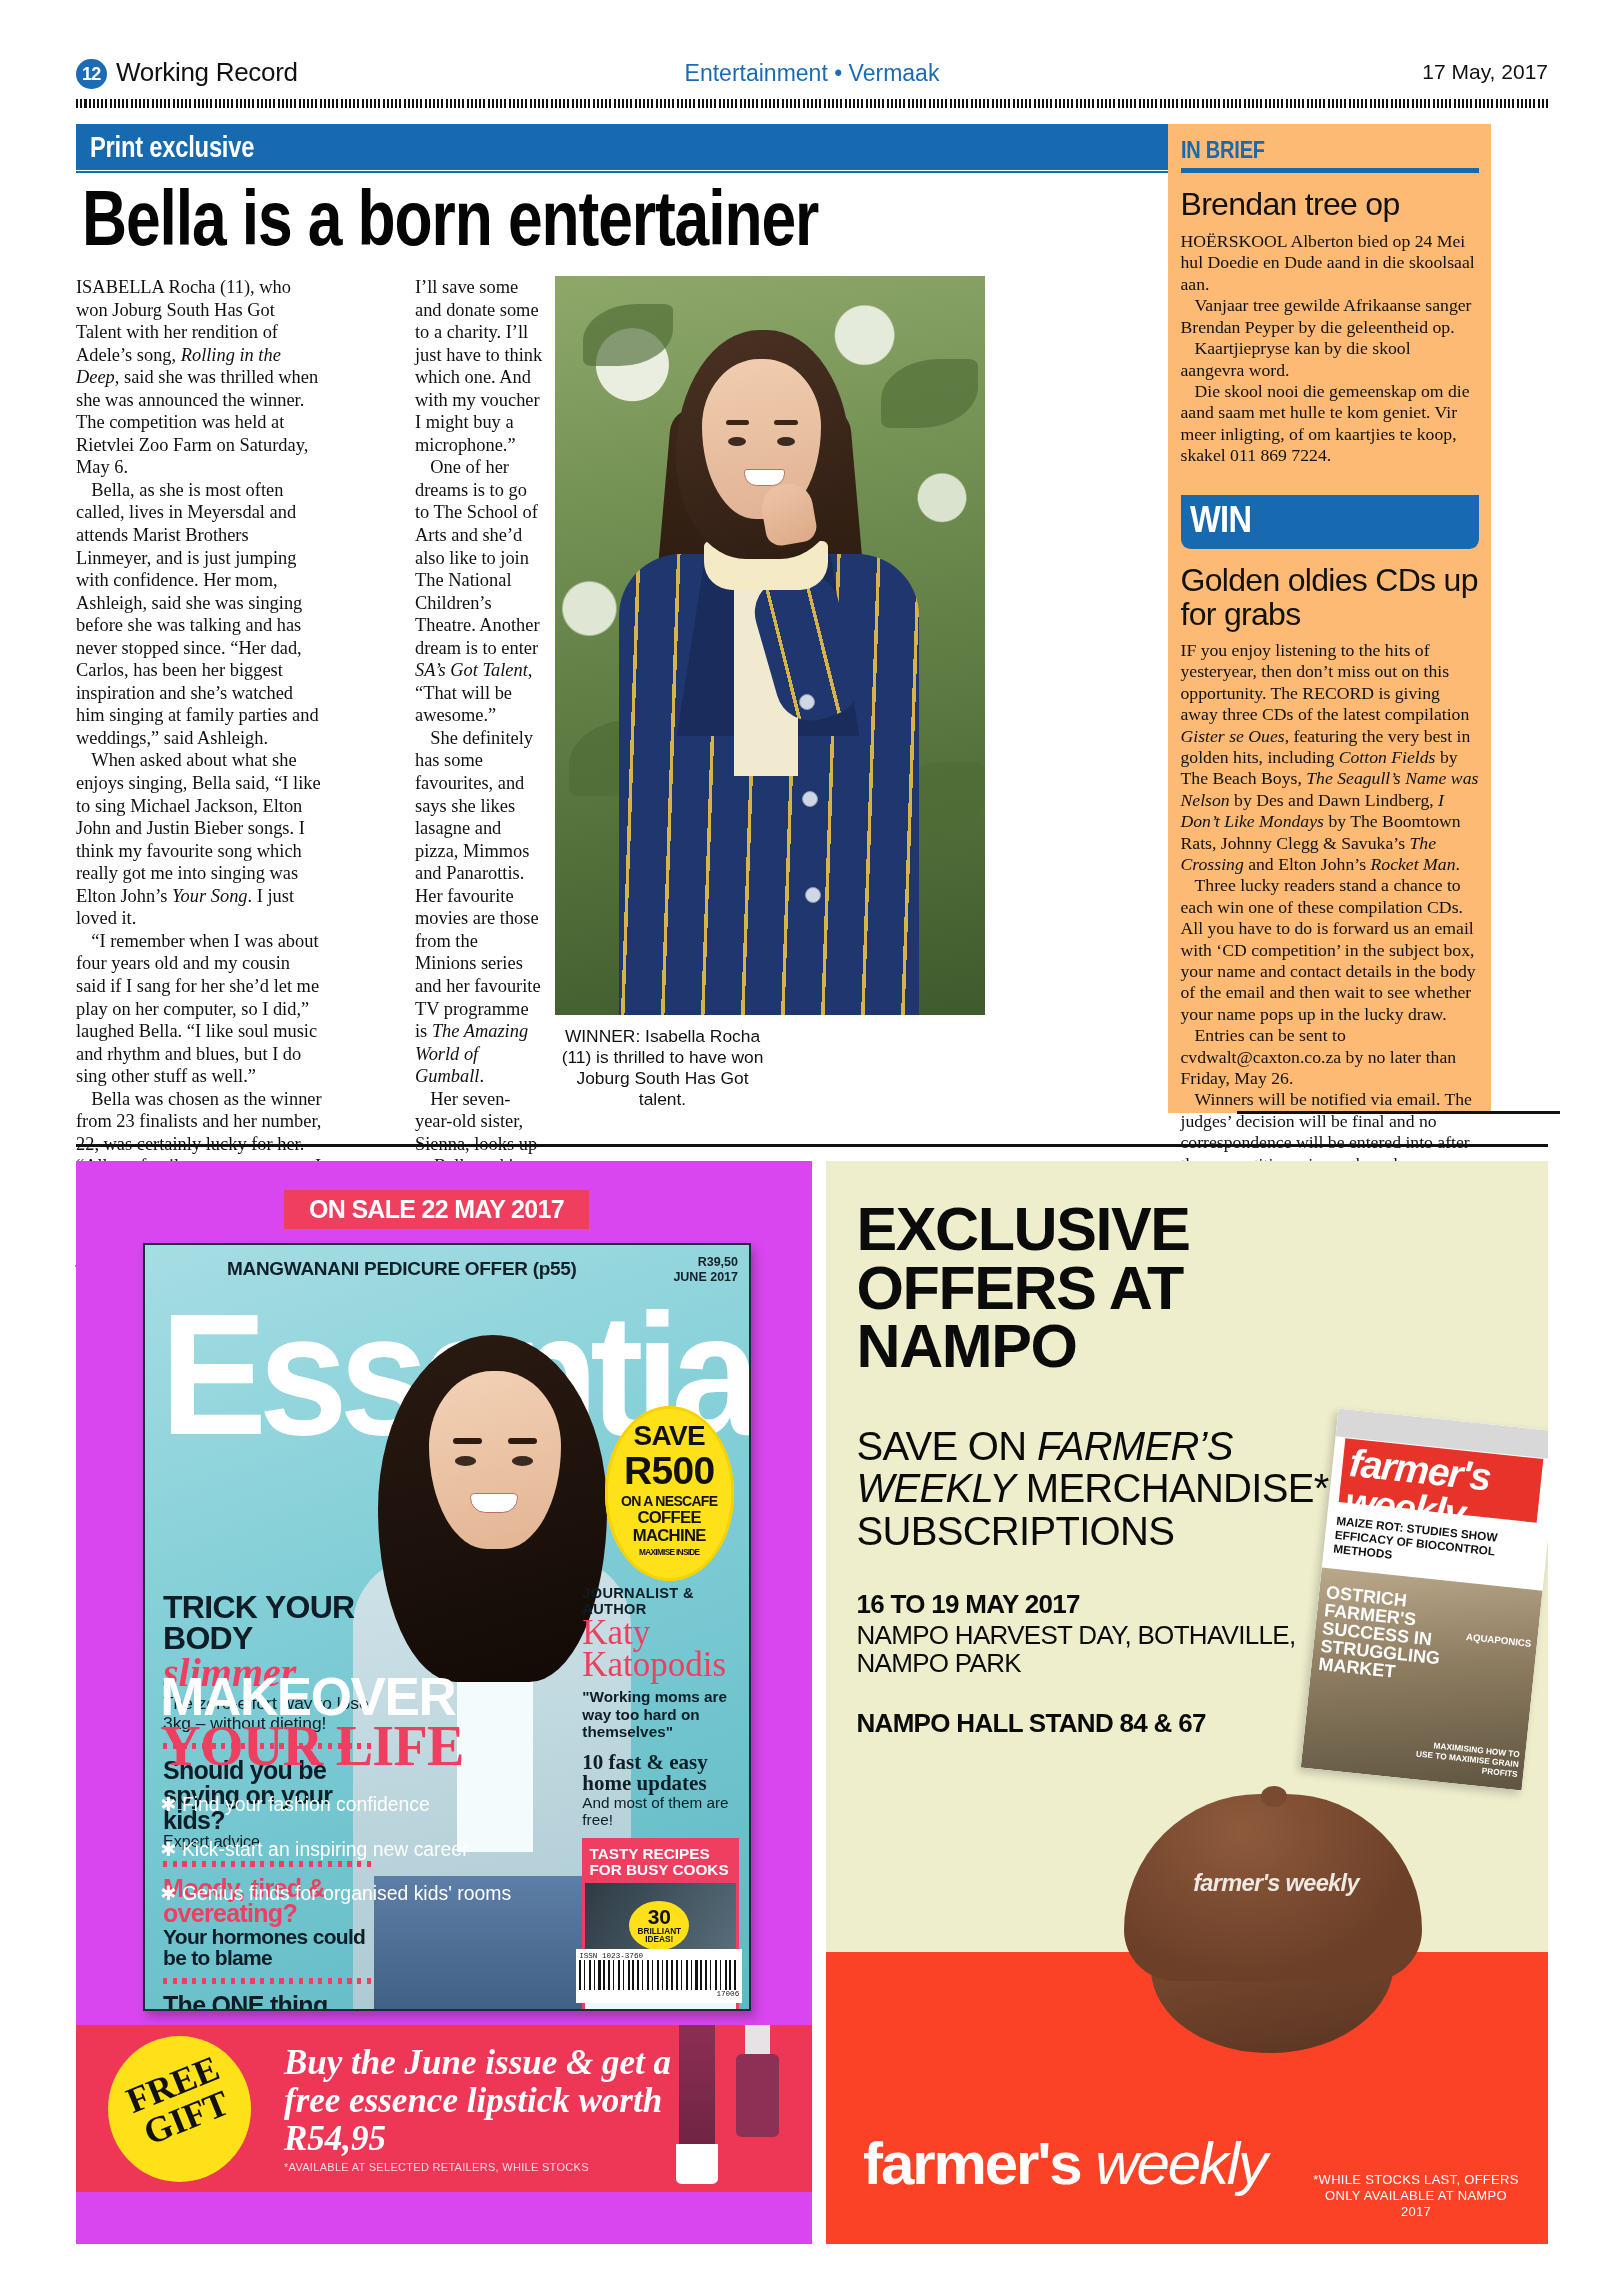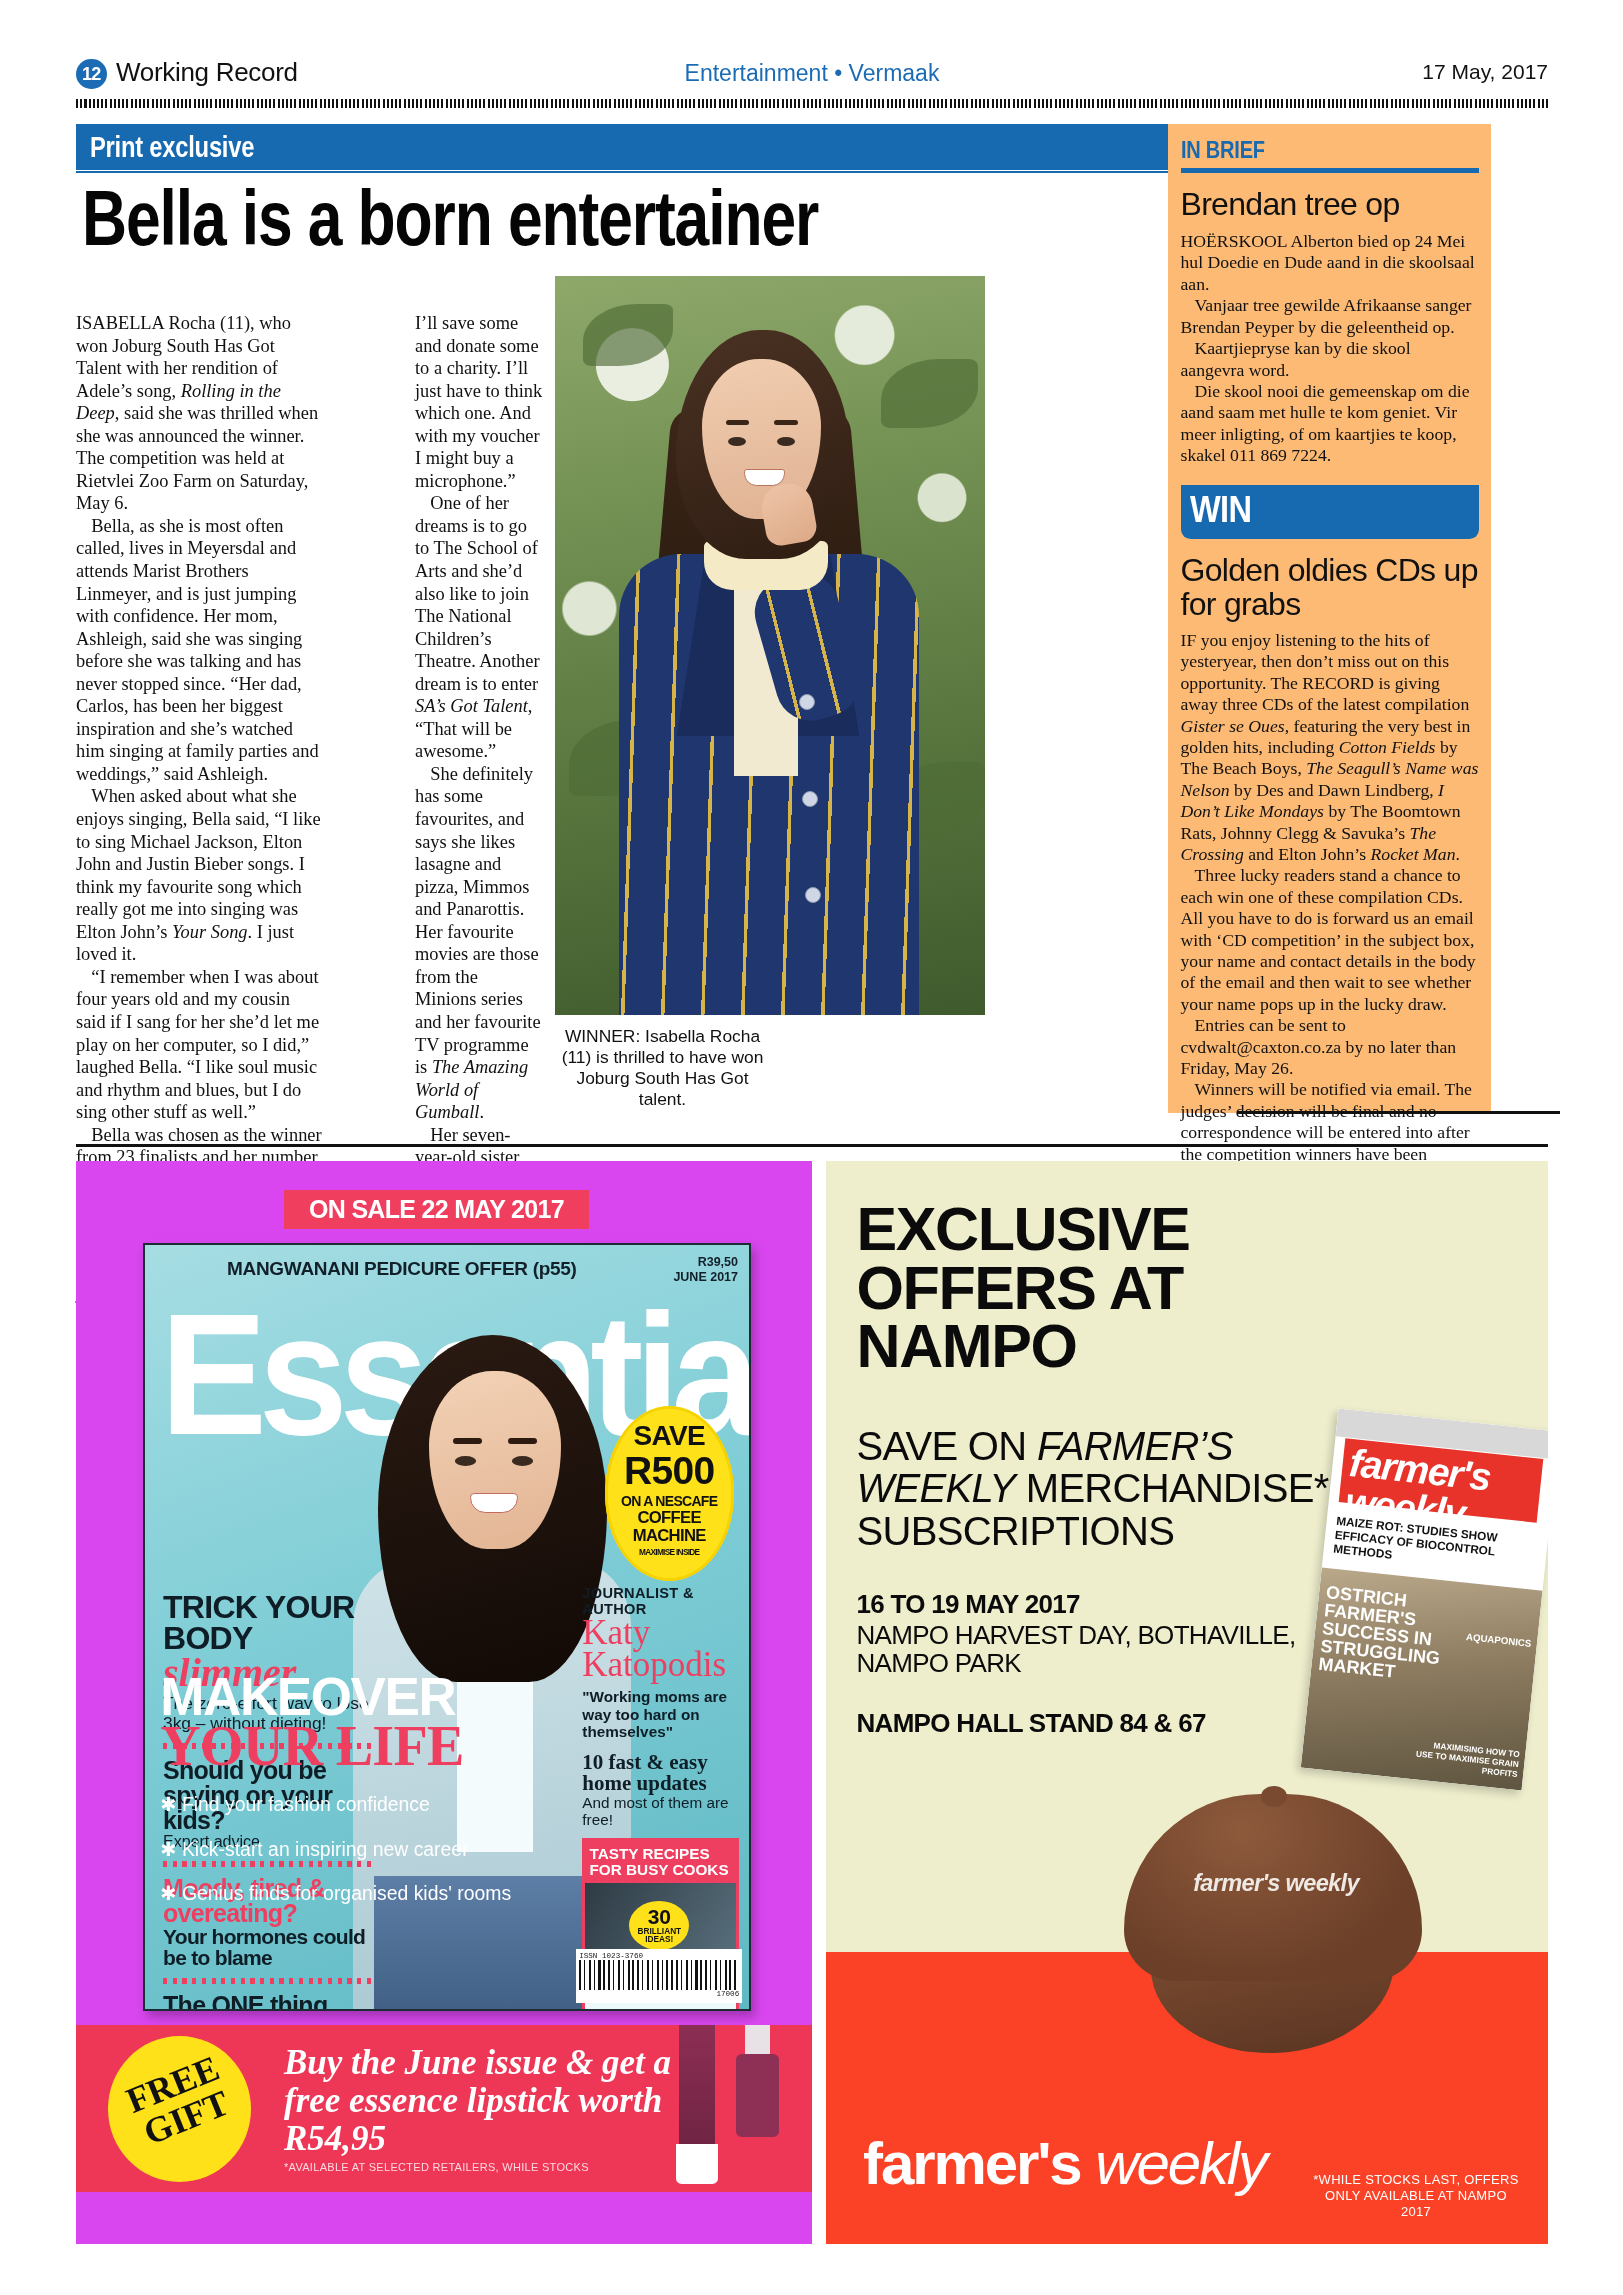--- a/index.html
+++ b/index.html
@@ -52,21 +52,21 @@
   .headline{
     position:absolute;left:82px;top:179px;width:1118px;
     font-family:"Liberation Sans",sans-serif;font-weight:bold;
     font-size:78px;line-height:1.0;color:#050505;letter-spacing:-1.4px;
     transform:scaleX(.80);transform-origin:left top;white-space:nowrap;
   }
 
   
   .art-col{
     position:absolute;font-family:"Liberation Serif",serif;
-    font-size:18.4px;line-height:1.225;color:#111;text-align:left;margin-top:36px;
+    font-size:18.4px;line-height:1.225;color:#111;text-align:left;
   }
   .art-col p{margin:0;}
   .art-col p+p{text-indent:15.3px;}
   .art-col i{font-style:italic;}
 
   #col1{left:76px;top:276px;width:248px;}
   #col2{left:415px;top:276px;width:128px;}
 
   
   .photo{
@@ -166,21 +166,21 @@
   }
   .sb-body{
     font-family:"Liberation Serif",serif;font-size:17.7px;line-height:1.21;
     color:#111;margin-top:8.3px;
   }
   .sb-body p{margin:0;}
   .sb-body p+p{text-indent:14px;}
   .sb-body i{font-style:italic;}
 
   .win-badge{
-    position:relative;margin-top:18px;width:298px;height:54px;background:#1769b0;
+    position:relative;margin-top:28px;width:298px;height:54px;background:#1769b0;
     border-radius:0 0 9.7px 9.7px;
   }
   .win-badge span{
     position:absolute;left:9.7px;top:4.2px;
     font-family:"Liberation Sans",sans-serif;font-weight:bold;font-size:37px;
     color:#fff;letter-spacing:-0.7px;transform:scaleX(.88);transform-origin:left center;
   }
   .win-head{
     font-family:"Liberation Sans",sans-serif;font-size:32px;line-height:1.08;
     color:#111;margin-top:14px;letter-spacing:-0.7px;

